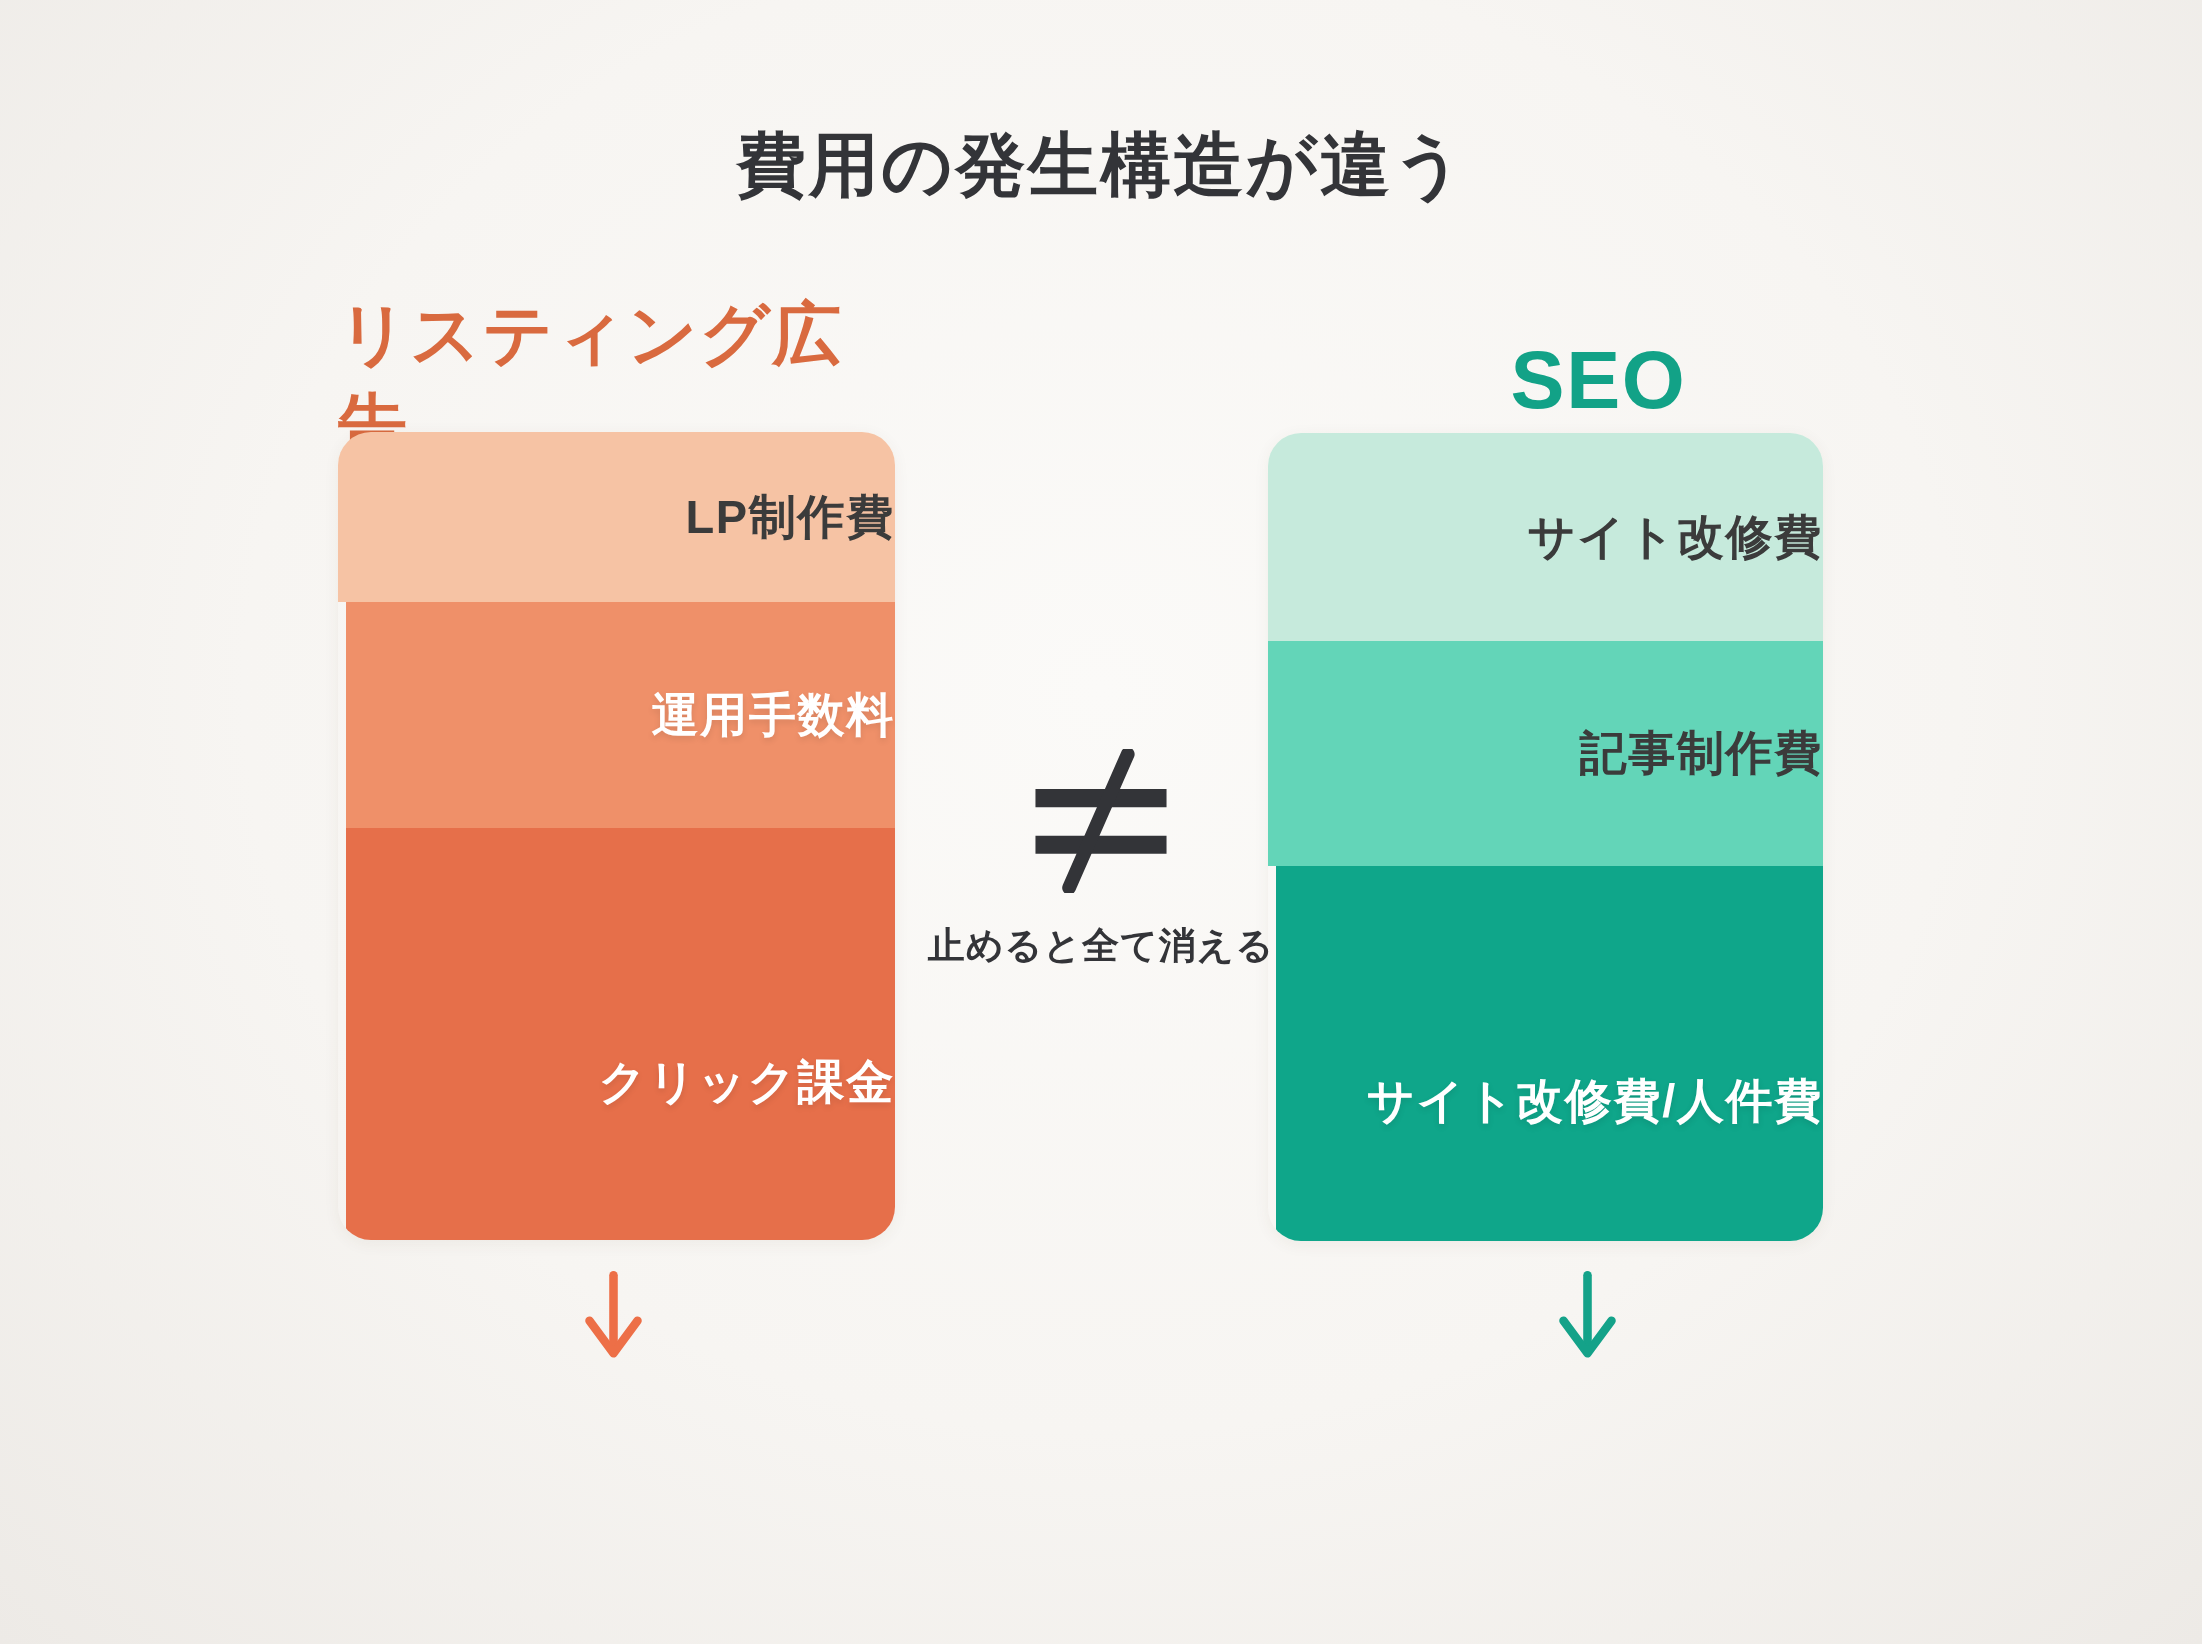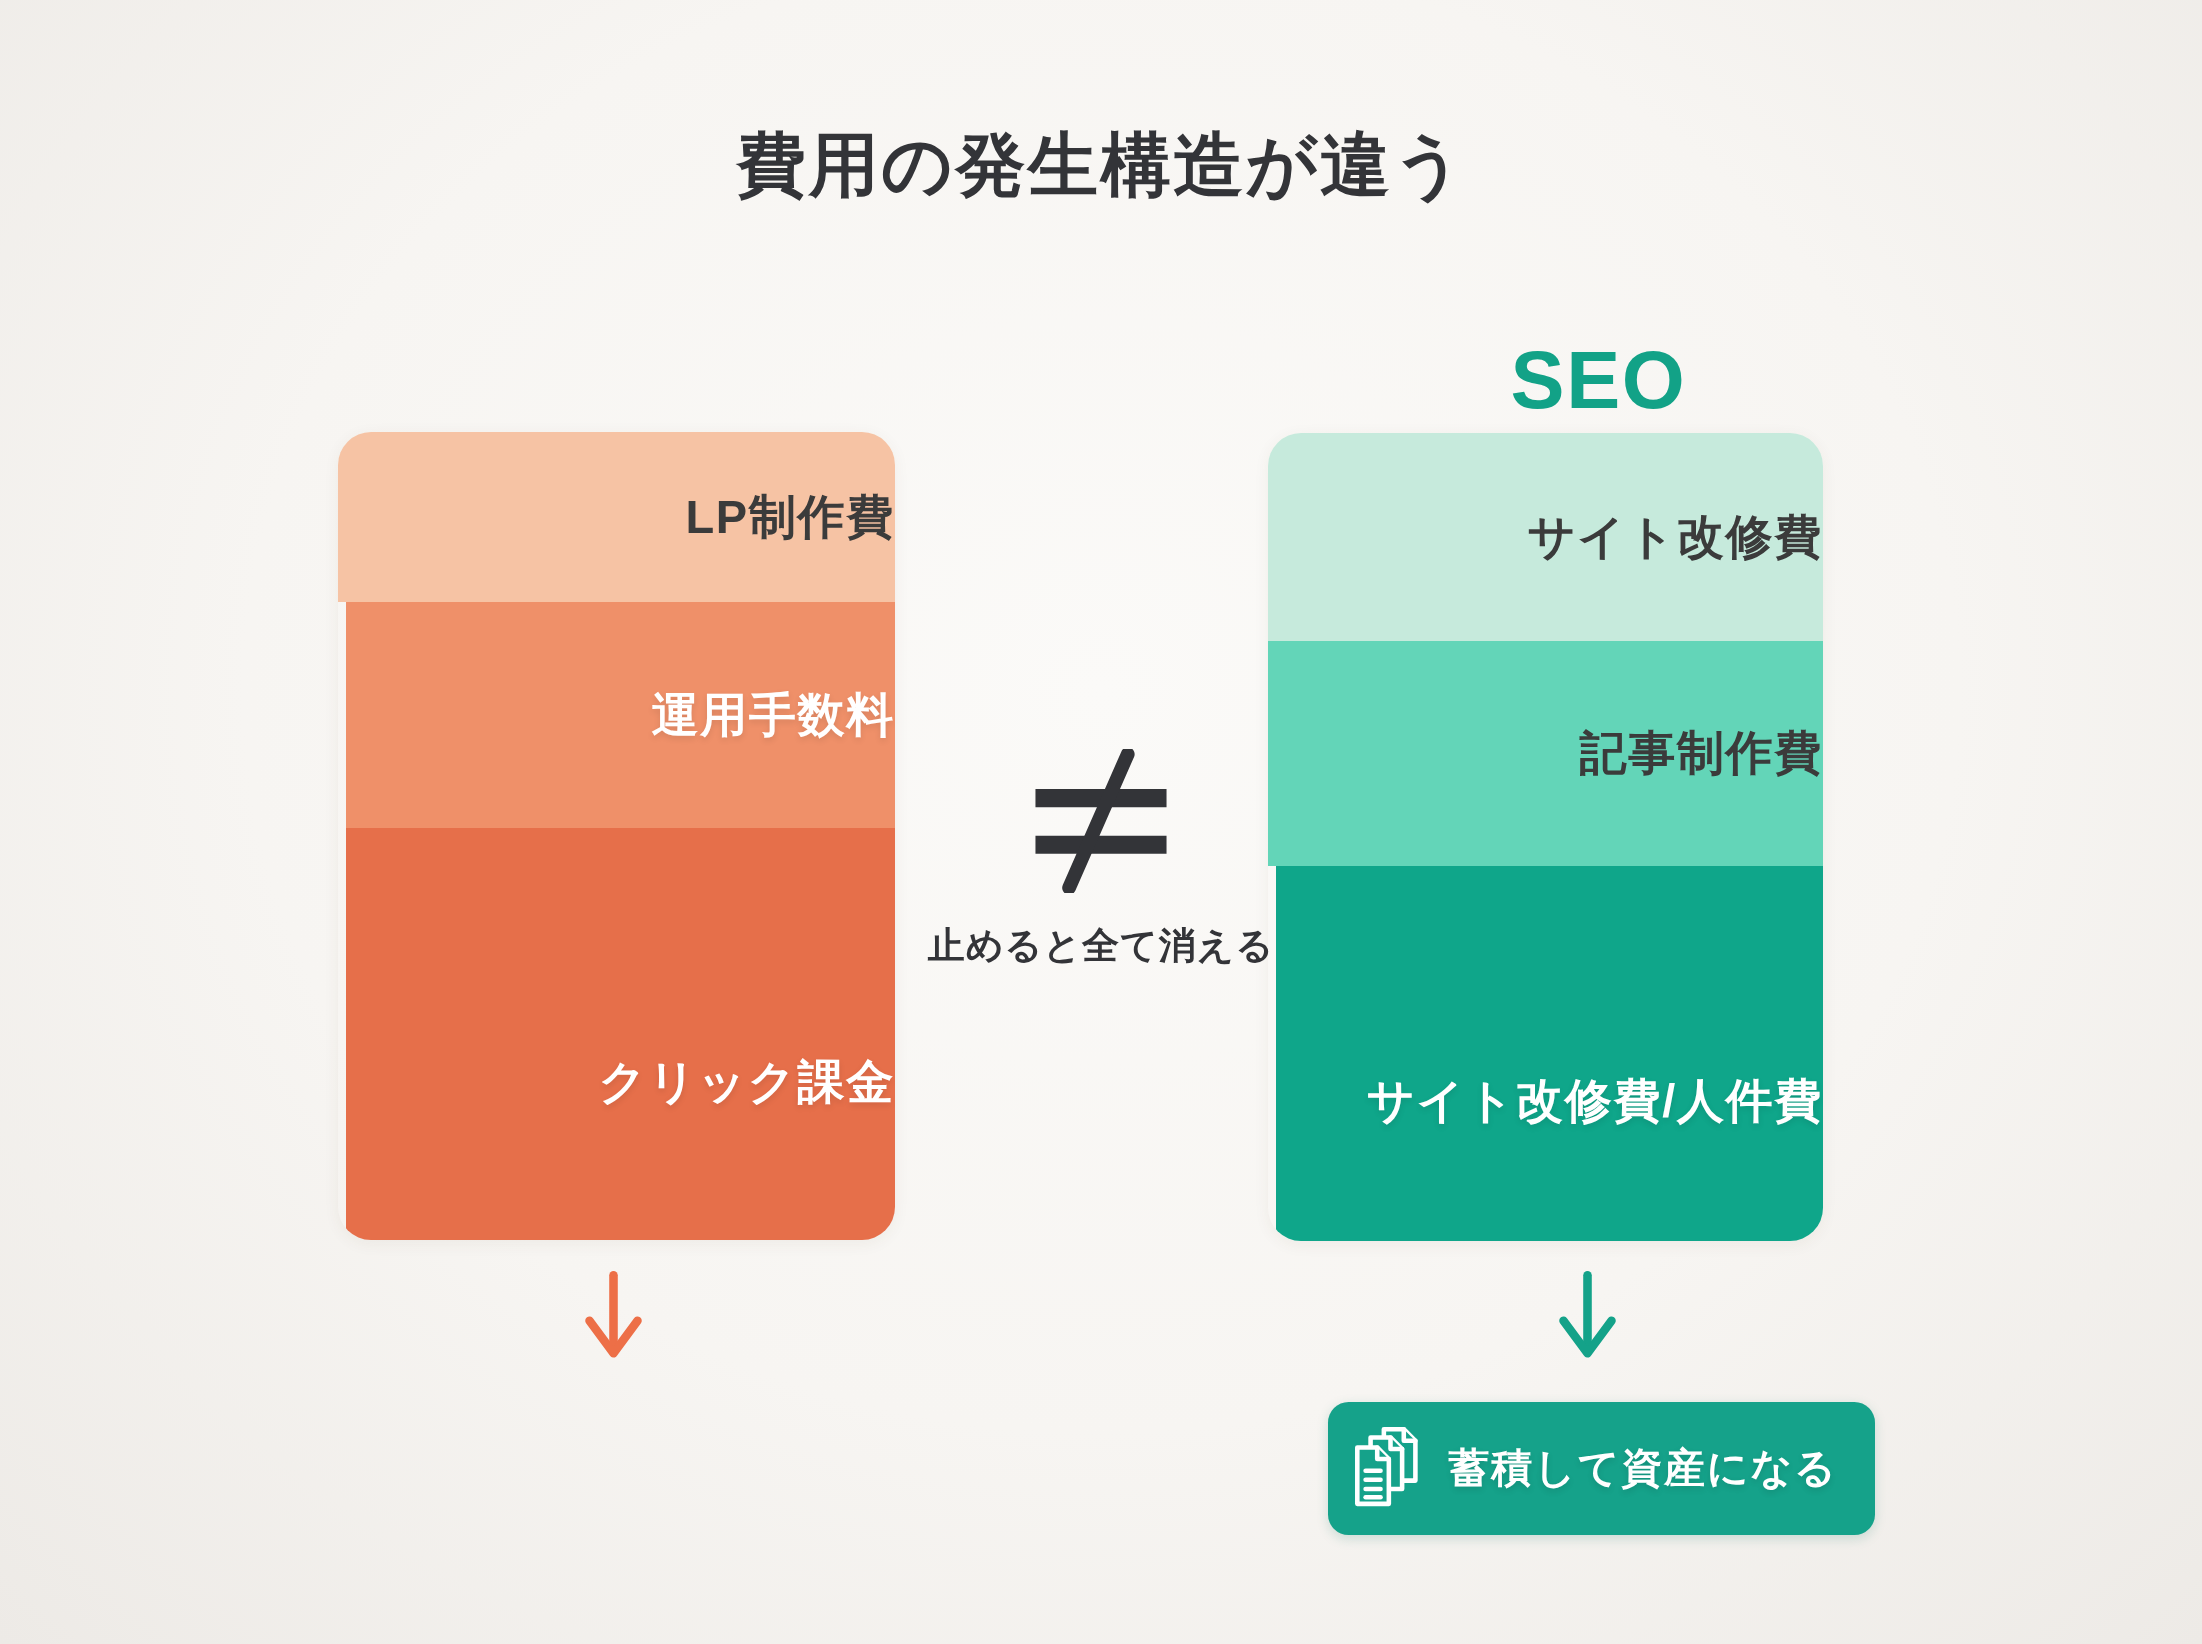--- a/index.html
+++ b/index.html
@@ -63,20 +63,21 @@
   .result.left .lbl{position:relative;}
   .doc-icon{margin:0 17px 0 20.6px;flex:0 0 auto;}
 </style>
 </head>
 <body>
 
 <div class="canvas">
 
   <h1 class="title" style="color: rgb(51, 52, 56);">費用の発生構造が違う</h1>
 
+  <div class="col-header left" style="color: rgb(217, 106, 63);">リスティング広告</div>
 
   <div class="stack left">
     <div class="block" style="height: 170px; background: rgb(246, 195, 164); color: rgb(59, 59, 59);">
       <span class="lbl">LP制作費</span>
     </div>
     <div class="block white-label" style="height: 226px; background: rgb(239, 144, 105); color: rgb(255, 255, 255);">
       <span class="lbl">運用手数料</span>
     </div>
     <div class="block white-label" style="height: 412px; background: rgb(230, 111, 74); color: rgb(255, 255, 255);">
       <span class="lbl sink">クリック課金</span>
@@ -114,32 +115,15 @@
     </div>
   </div>
 
   <div class="arrow-wrap right" style="color: rgb(20, 162, 137);">
     <svg width="69" height="108" viewBox="0 0 80 126" fill="none">
       <line x1="40" y1="5" x2="40" y2="90" stroke="currentColor" stroke-width="10" stroke-linecap="round"></line>
       <path d="M12 58 L40 96 L68 58" stroke="currentColor" stroke-width="10" stroke-linecap="round" stroke-linejoin="round" fill="none"></path>
     </svg>
   </div>
 
-  <div class="result right" style="background: rgb(21, 162, 138); --box-bg: #15a28a; color: rgb(255, 255, 255);">
-    <svg class="doc-icon" width="83" height="86" viewBox="0 0 100 100" fill="none">
-      <g stroke="#ffffff" stroke-width="5.5" stroke-linejoin="round" stroke-linecap="round">
-        <path d="M42 2 h24 l14 14 v48 h-38 z" style="fill:var(--box-bg,#15a28a)"></path>
-        <path d="M66 2 v14 h14" style="fill:var(--box-bg,#15a28a)"></path>
-        <path d="M26 12 h24 l14 14 v48 h-38 z" style="fill:var(--box-bg,#15a28a)"></path>
-        <path d="M50 12 v14 h14" style="fill:var(--box-bg,#15a28a)"></path>
-        <path d="M10 24 h24 l14 14 v54 h-38 z" style="fill:var(--box-bg,#15a28a)"></path>
-        <path d="M34 24 v14 h14" style="fill:var(--box-bg,#15a28a)"></path>
-        <line x1="20" y1="52" x2="38" y2="52"></line>
-        <line x1="20" y1="63" x2="38" y2="63"></line>
-        <line x1="20" y1="74" x2="38" y2="74"></line>
-        <line x1="20" y1="84" x2="38" y2="84"></line>
-      </g>
-    </svg>
-    <span class="lbl">蓄積して資産になる</span>
-  </div>
 
 </div>
 
 
 </body></html>

